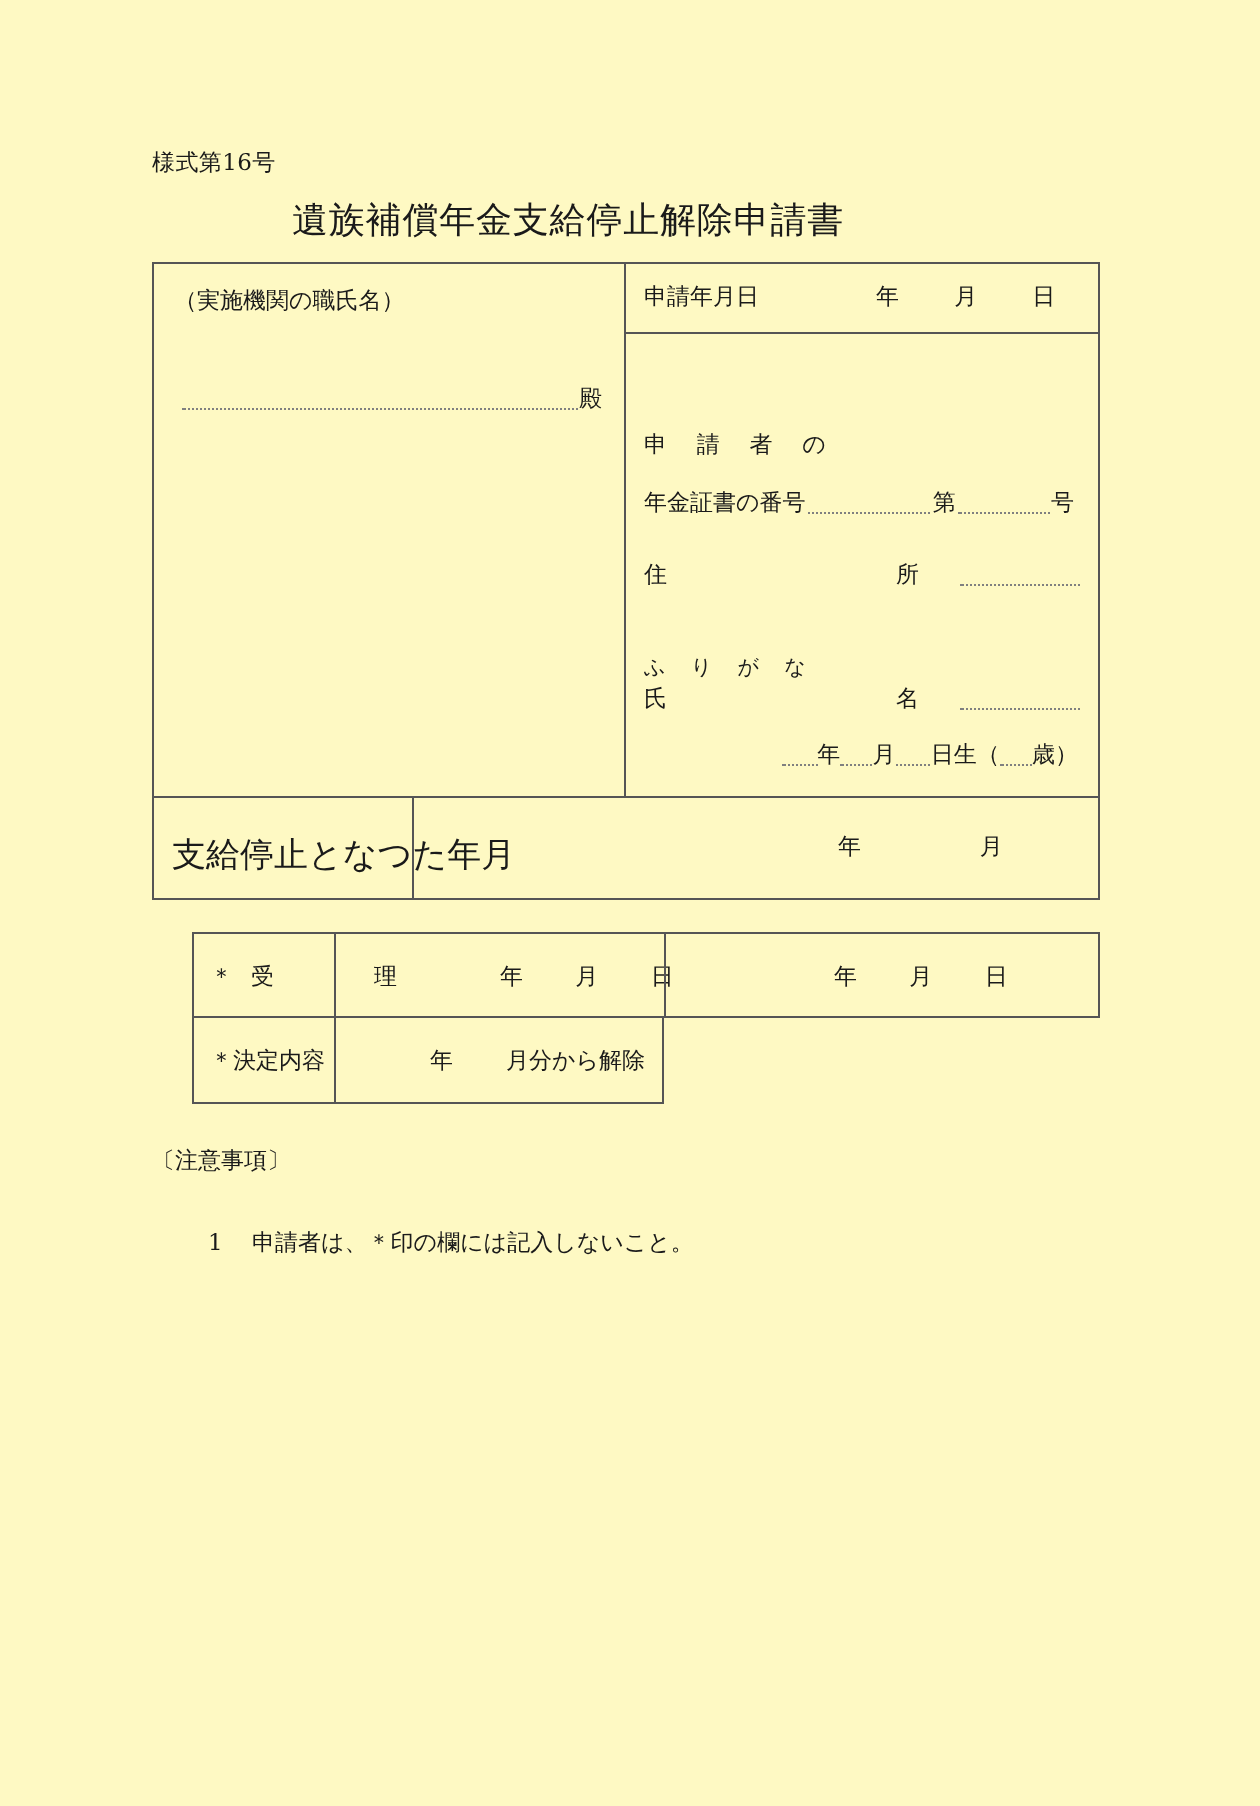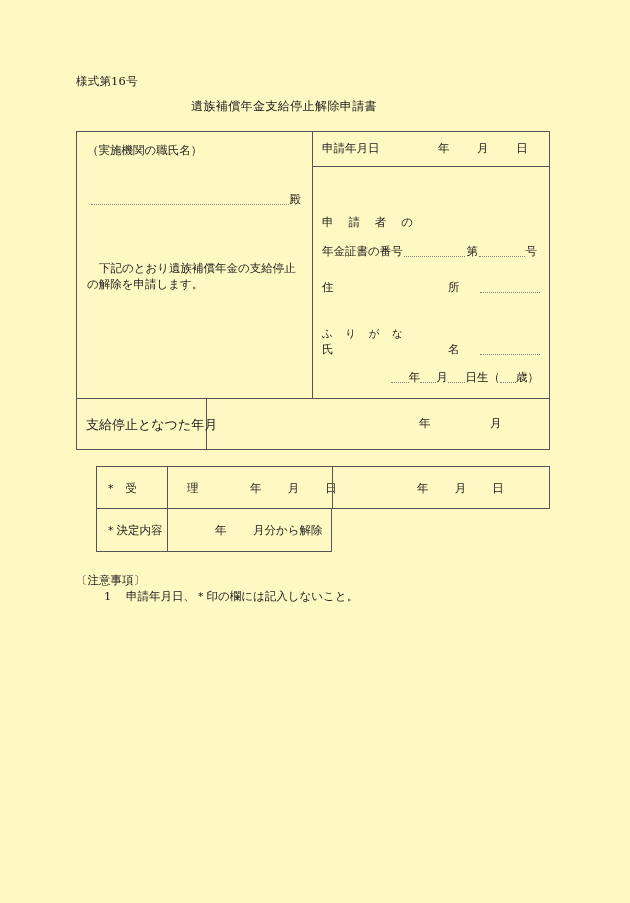--- a/index.html
+++ b/index.html
@@ -34,21 +34,21 @@
     white-space: nowrap;
   }
 
   
   .doc-title {
     position: absolute;
     left: 0;
     top: 98px;
     width: 568px;
     text-align: center;
-    font-size: 12px;
+    font-size: 18px;
     letter-spacing: 0.4px;
   }
 
   
   .main-table {
     position: absolute;
     left: 76px;
     top: 131px;
     width: 474px;
     border: 1px solid #555;
@@ -244,21 +244,21 @@
   .stop-label {
     width: 130px;
     box-sizing: border-box;
     border-right: 1px solid #555;
     position: relative;
   }
   .stop-label .t {
     position: absolute;
     left: 9px;
     top: 17px;
-    font-size: 13px;
+    font-size: 17px;
     white-space: nowrap;
   }
   .stop-value {
     flex: 1;
     position: relative;
   }
   .stop-value .ymd {
     position: absolute;
     left: 212px;
     top: 17px;
@@ -326,21 +326,21 @@
 
   
   .notes {
     position: absolute;
     left: 76px;
     top: 573px;
     width: 480px;
     font-size: 11.5px;
   }
   .notes-title {
-    margin-bottom: 1px;
+    margin-bottom: 26px;
     white-space: nowrap;
   }
   .note-item {
     margin-left: 28px;
     margin-bottom: 9px;
     white-space: nowrap;
   }
   .note-item .num {
     display: inline-block;
     width: 22px;
@@ -360,21 +360,20 @@
     <div class="main-row mt-top">
 
       <div class="cell-left">
         <div class="org-label">（実施機関の職氏名）</div>
 
         <div class="dono-line">
           <span class="fill"></span>
           <span class="dono">殿</span>
         </div>
 
-        <div class="apply-text">下記のとおり遺族補償年金の支給停止の解除を申請します。</div>
       </div>
 
       <div class="cell-right">
 
         <div class="rr-date">
           <span class="lbl">申請年月日</span>
           <span class="ymd">
             <span>年</span>
             <span>月</span>
             <span>日</span>
@@ -468,17 +467,17 @@
         </span>
       </div>
       <div class="c-blank"></div>
     </div>
 
   </div>
 
   <div class="notes">
     <div class="notes-title">〔注意事項〕</div>
     <div class="note-item">
-      <span class="num">1</span><span>申請年月日、＊印の欄には記入しないこと。</span>
+      <span class="num">1</span><span>申請者は、＊印の欄には記入しないこと。</span>
     </div>
   </div>
 
 </div>
 
 </body></html>

